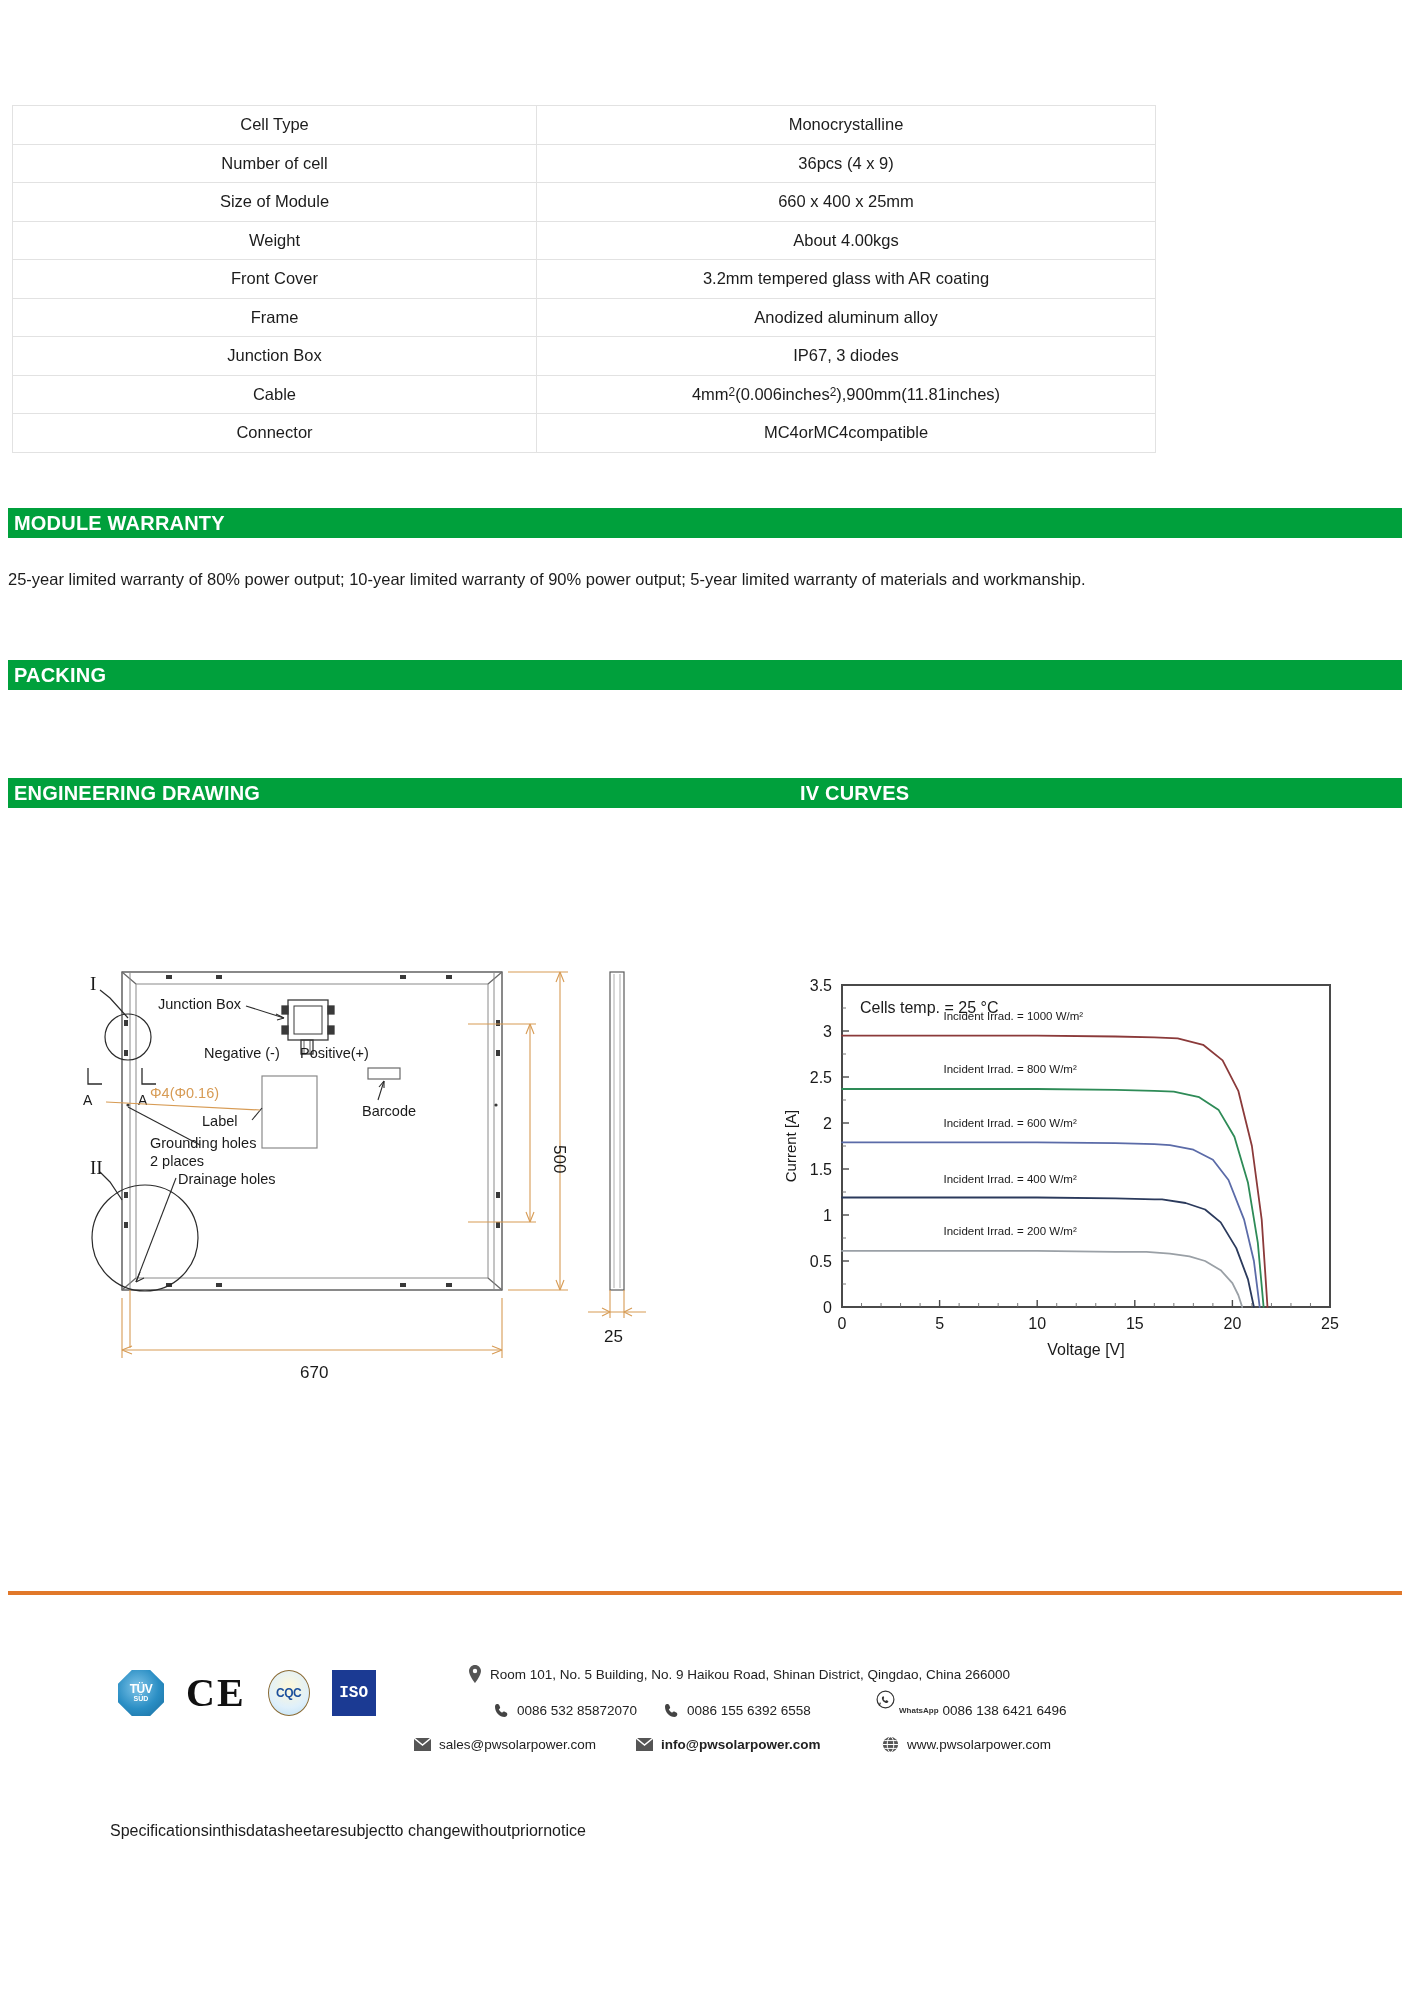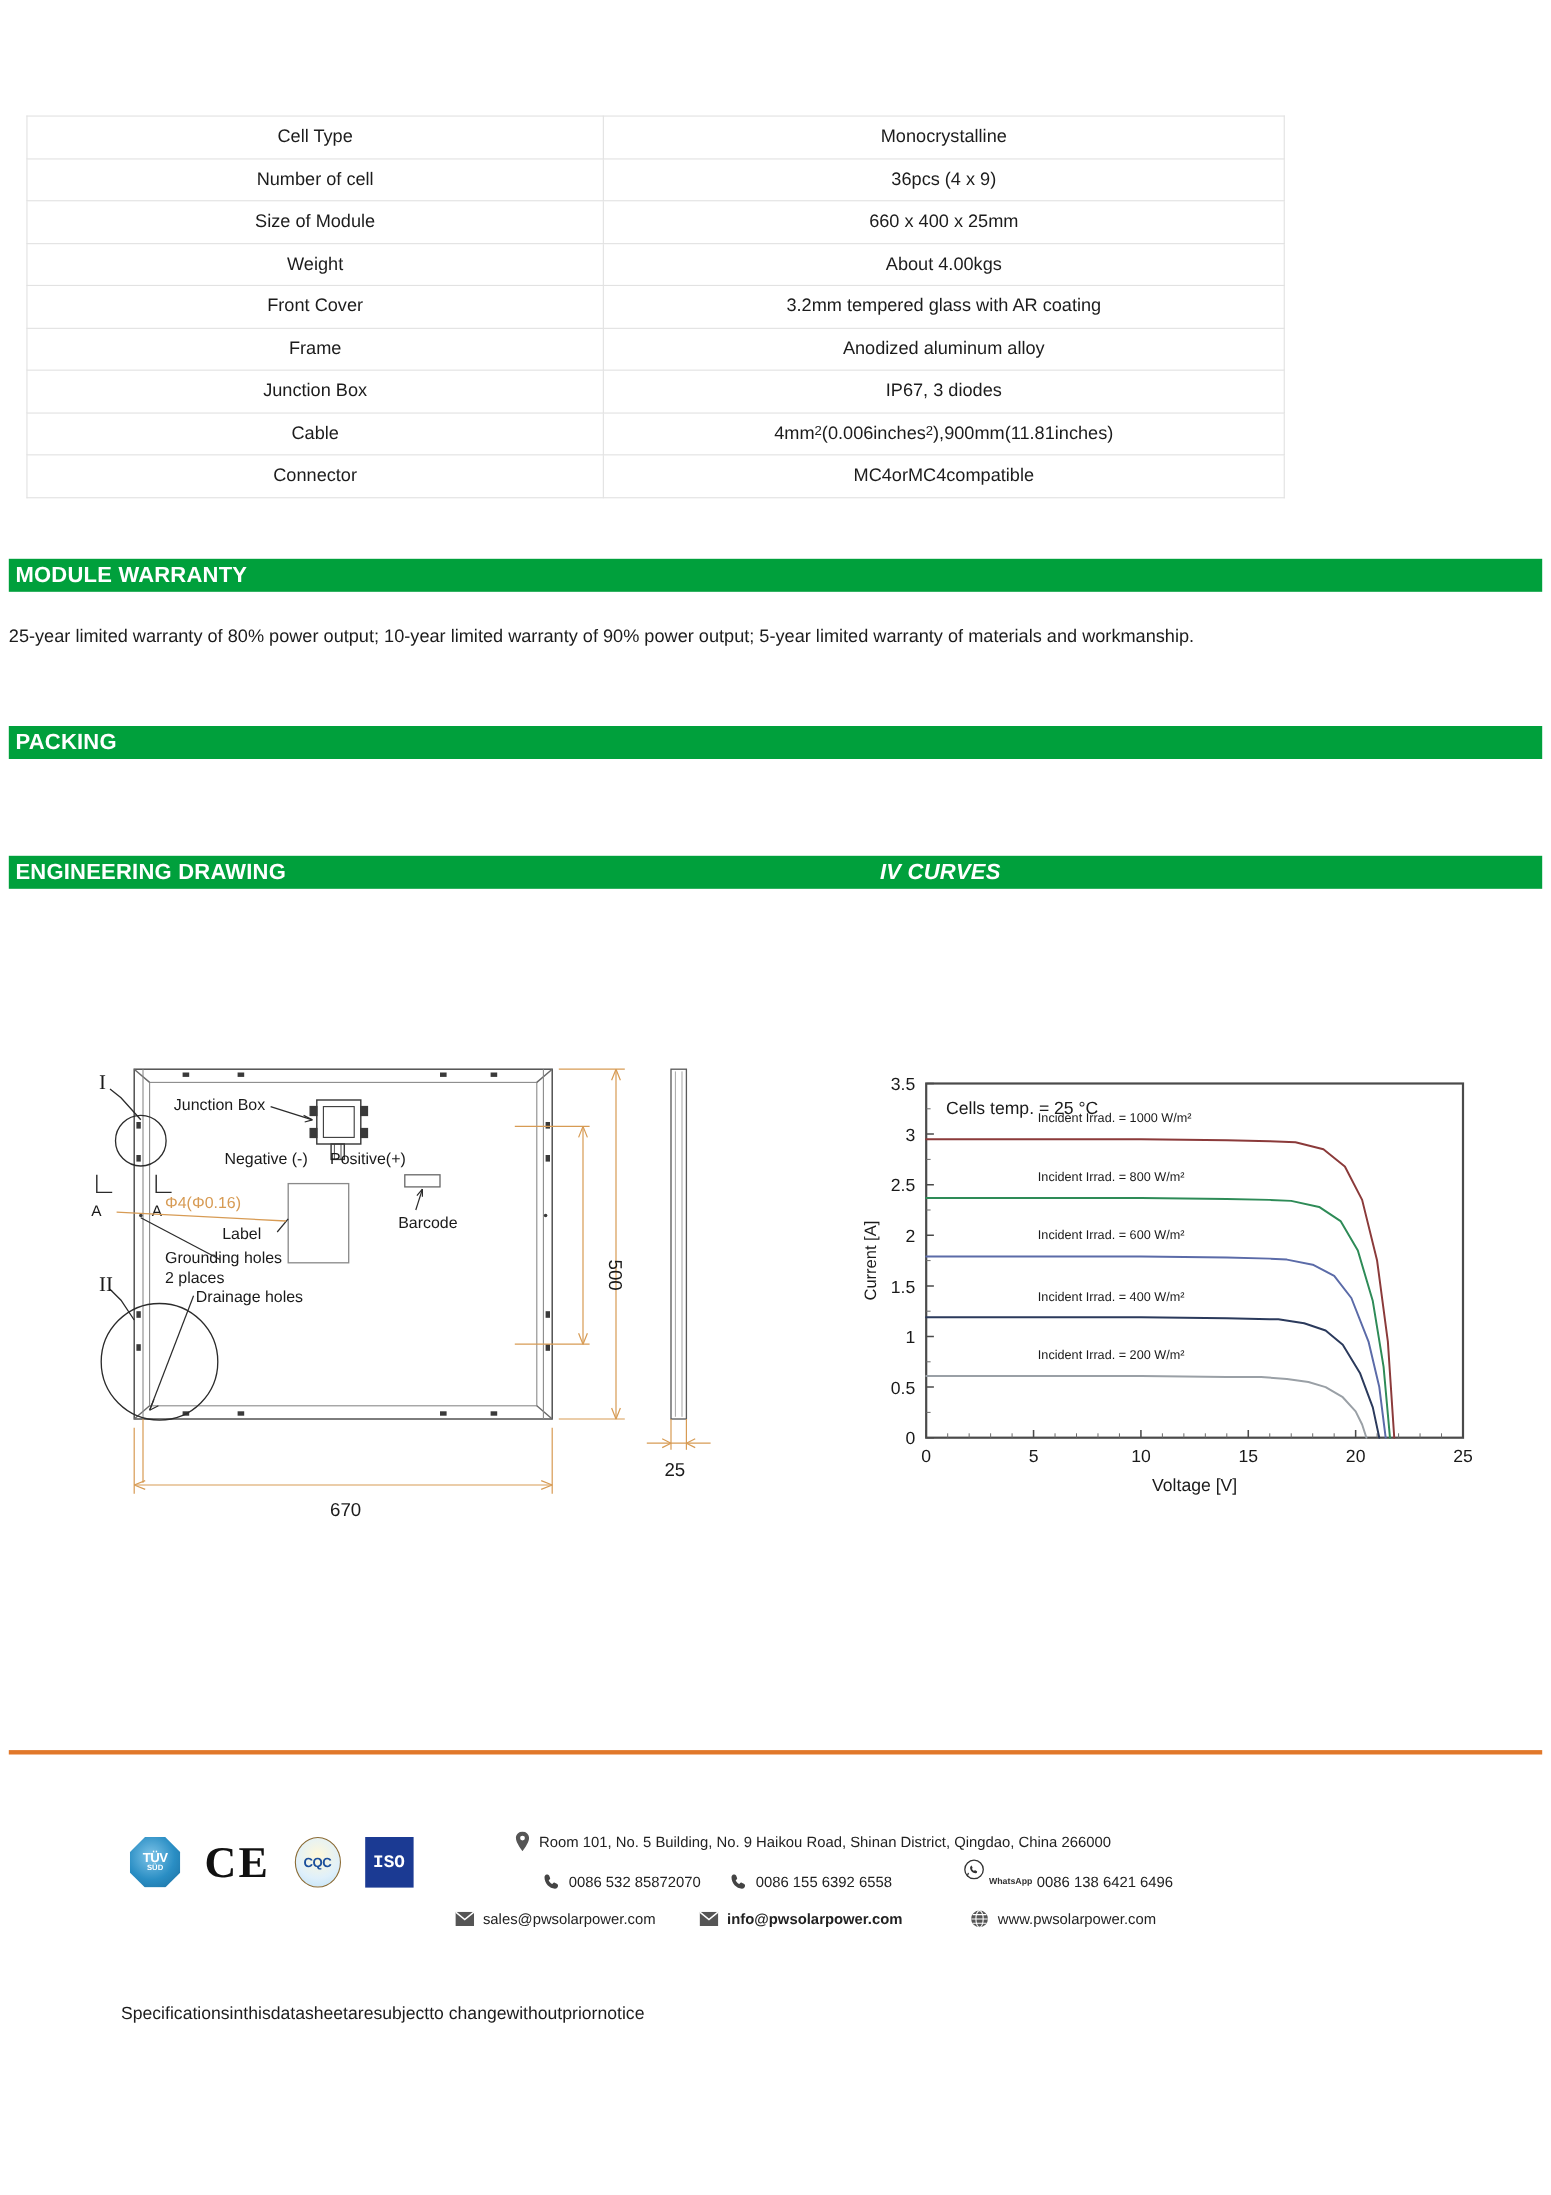--- a/index.html
+++ b/index.html
@@ -23,26 +23,26 @@
     align-items: center;
   }
   .sec-bar .sec-title {
     color: #ffffff;
     font-size: 20px;
     font-weight: bold;
     letter-spacing: 0.2px;
     padding-left: 6px;
     white-space: nowrap;
   }
-  .sec-bar .sec-title.second { padding-left: 0; position: absolute; left: 792px; font-style: italic; }
+  .sec-bar .sec-title.second { padding-left: 0; position: absolute; left: 792px; }
 
   
   .spec-table {
     position: absolute;
-    left: 24px;
+    left: 12px;
     width: 1144px;
     border-collapse: collapse;
     font-size: 16.5px;
   }
   .spec-table td {
     border: 1px solid #e2e2e2;
     text-align: center;
     height: 38.5px;
     padding: 0 4px;
     color: #1c1c1c;

